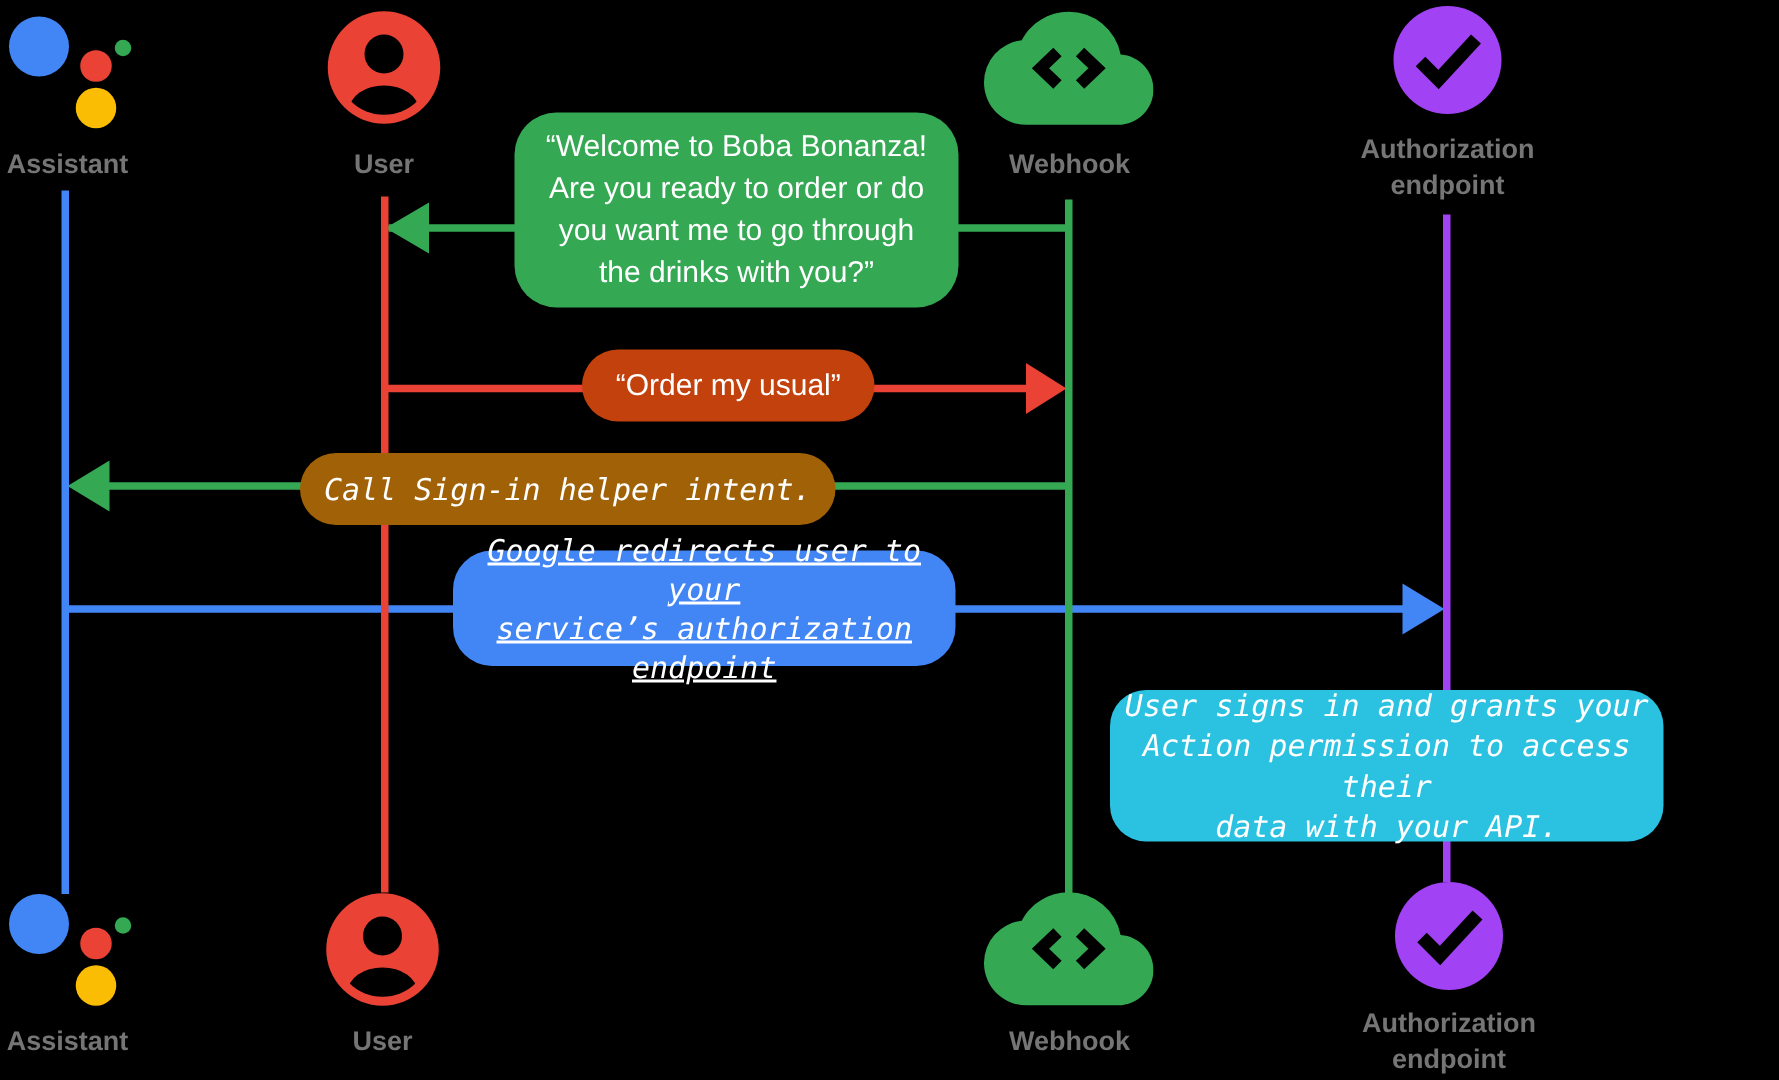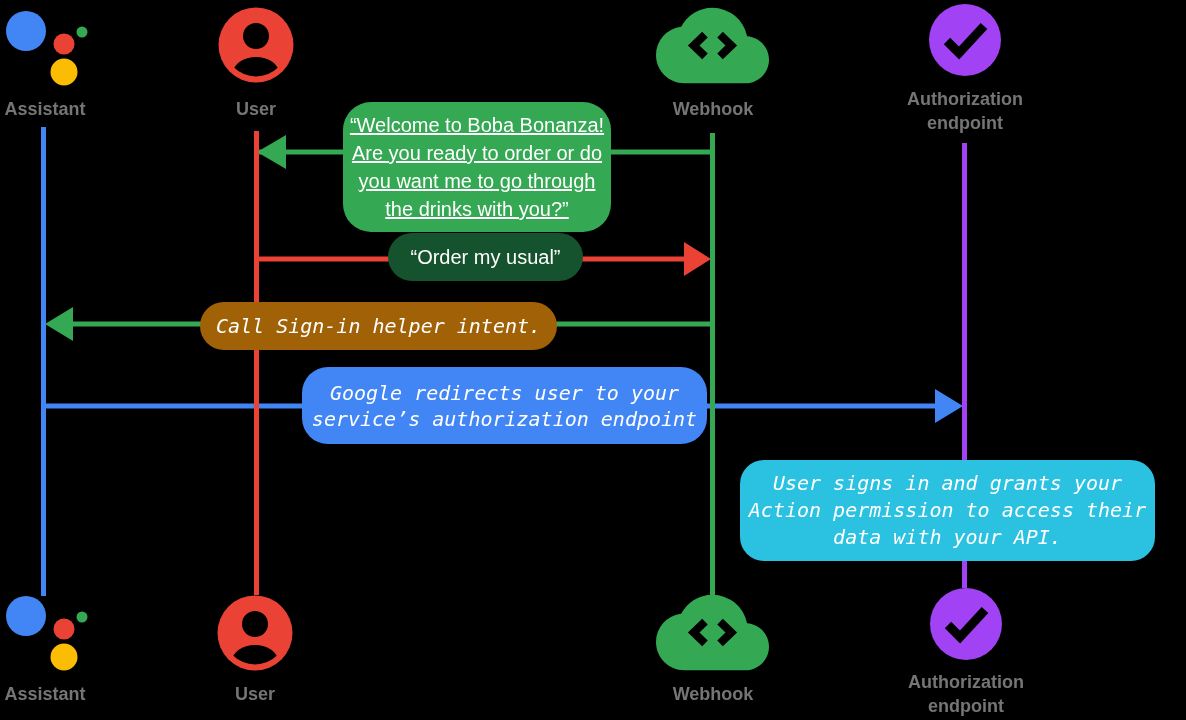--- a/index.html
+++ b/index.html
@@ -37,41 +37,41 @@
       <line x1="43" y1="406" x2="939" y2="406" stroke="#4285F4" stroke-width="5"></line>
       <polygon points="963,406 935,389 935,423" fill="#4285F4"></polygon>
     </g>
 
     <line x1="43.5" y1="127" x2="43.5" y2="596" stroke="#4285F4" stroke-width="5"></line>
     <line x1="256.5" y1="131" x2="256.5" y2="595" stroke="#EA4335" stroke-width="5"></line>
     <line x1="712.5" y1="133" x2="712.5" y2="600" stroke="#34A853" stroke-width="5"></line>
     <line x1="964.5" y1="143" x2="964.5" y2="588" stroke="#A142F4" stroke-width="5"></line>
   </svg>
 
-  <div class="bubble sans" style="left:343px;top:102px;width:268px;height:130px;background:#34A853;border-radius:28px;text-decoration:underline;">
+  <div class="bubble sans" style="left:343px;top:75px;width:296px;height:130px;background:#34A853;border-radius:28px;">
     <span>“Welcome to Boba Bonanza!
 Are you ready to order or do
 you want me to go through
 the drinks with you?”</span>
   </div>
 
-  <div class="bubble sans" style="left:388px;top:233px;width:195px;height:48px;background:#14532d;border-radius:24px;">
+  <div class="bubble sans" style="left:388px;top:233px;width:195px;height:48px;background:#c2410c;border-radius:24px;">
     <span>“Order my usual”</span>
   </div>
 
   <div class="bubble mono" style="left:200px;top:302px;width:357px;height:48px;background:#a16207;border-radius:24px;">
     <span>Call Sign-in helper intent.</span>
   </div>
 
-  <div class="bubble mono" style="left:302px;top:367px;width:405px;height:77px;background:#4285F4;border-radius:26px;line-height:26px;">
+  <div class="bubble mono" style="left:302px;top:367px;width:335px;height:77px;background:#4285F4;border-radius:26px;line-height:26px;text-decoration:underline;">
     <span>Google redirects user to your
 service’s authorization endpoint</span>
   </div>
 
-  <div class="bubble mono" style="left:740px;top:460px;width:415px;height:101px;background:#2BC1E0;border-radius:24px;">
+  <div class="bubble mono" style="left:740px;top:460px;width:369px;height:101px;background:#2BC1E0;border-radius:24px;">
     <span>User signs in and grants your
 Action permission to access their
 data with your API.</span>
   </div>
 
   <svg class="icon" style="left:0;top:0;" width="95" height="90">
     <circle cx="26" cy="31" r="20" fill="#4285F4"></circle>
     <circle cx="64" cy="44" r="10.5" fill="#EA4335"></circle>
     <circle cx="82" cy="32" r="5.5" fill="#34A853"></circle>
     <circle cx="64" cy="72" r="13.5" fill="#FBBC04"></circle>

